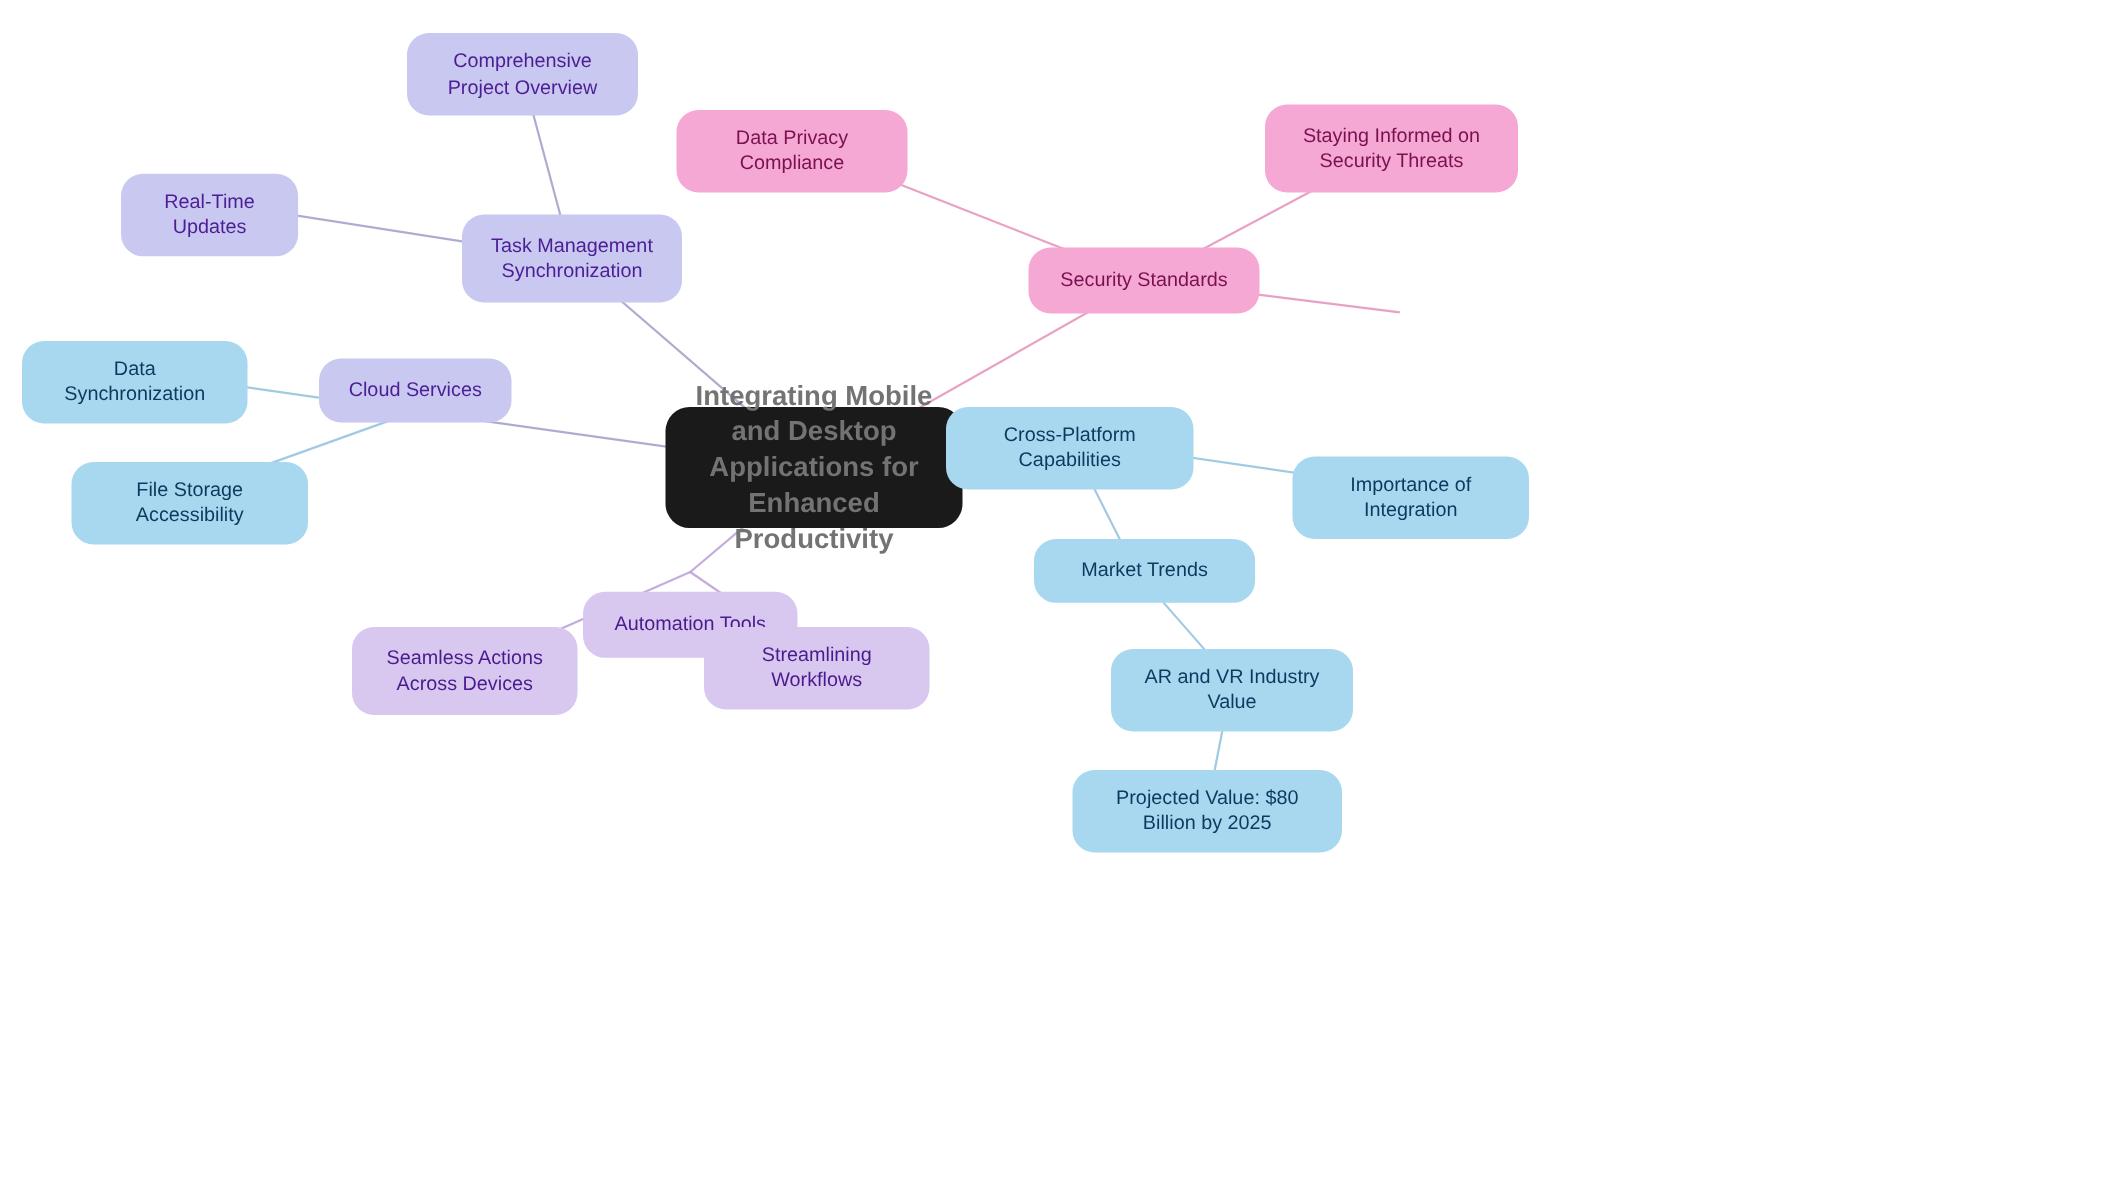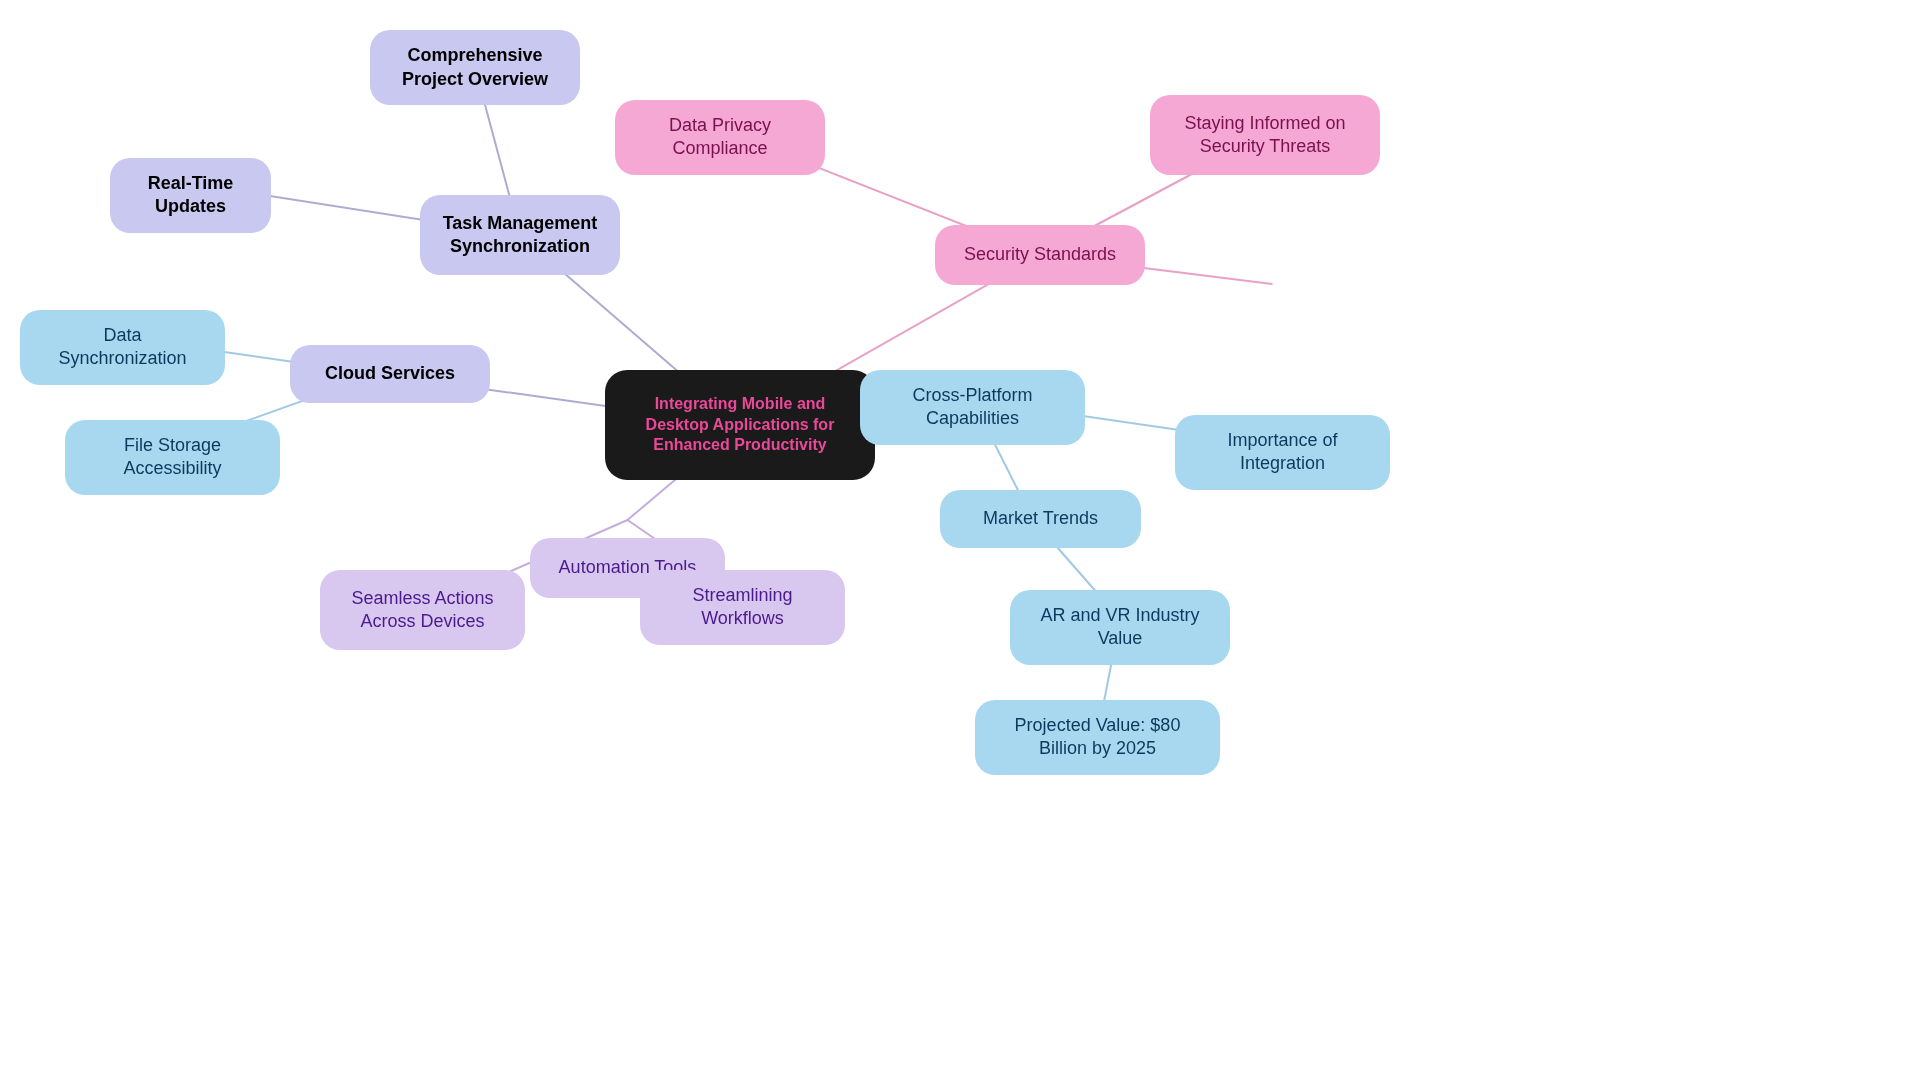--- a/index.html
+++ b/index.html
@@ -33,32 +33,31 @@
       text-align: center;
       font-size: 18px;
       font-weight: 500;
       line-height: 1.3;
       padding: 14px 22px;
       z-index: 2;
       cursor: pointer;
     }
     .node-center {
       background: #1a1a1a;
-      color: #ec4899;
-      font-size: 16px;
+      color: #737373;
+      font-size: 25px;
       font-weight: 600;
       border-radius: 22px;
       width: 270px;
       height: 110px;
     }
     .node-purple {
       background: #c8c8f0;
-      color: #000000;
+      color: #4c1d95;
       border: none;
-      font-weight: bold;
     }
     .node-pink {
       background: #f5a8d4;
       color: #7a1050;
       border: none;
     }
     .node-blue {
       background: #a8d8f0;
       color: #0a3a5e;
       border: none;
@@ -93,21 +92,21 @@
       <line x1="1032.5" y1="519" x2="1120" y2="619" stroke="#80b8d8" stroke-width="2" stroke-opacity="0.75"></line>
       <line x1="1120" y1="619" x2="1097.5" y2="735" stroke="#80b8d8" stroke-width="2" stroke-opacity="0.75"></line>
     </svg>
 <div class="node node-center" style="left: 605px; top: 370px; width: 270px; height: 110px;">Integrating Mobile and Desktop Applications for Enhanced Productivity</div>
     <div class="node node-purple" style="left: 370px; top: 30px; width: 210px; min-height: 75px;">Comprehensive Project Overview</div>
     <div class="node node-purple" style="left: 420px; top: 195px; width: 200px; min-height: 80px;">Task Management Synchronization</div>
     <div class="node node-purple" style="left: 110px; top: 158px; width: 161px; min-height: 55px;">Real-Time Updates</div>
     <div class="node node-pink" style="left: 615px; top: 100px; width: 210px; min-height: 58px;">Data Privacy Compliance</div>
     <div class="node node-pink" style="left: 935px; top: 225px; width: 210px; min-height: 60px;">Security Standards</div>
     <div class="node node-pink" style="left: 1150px; top: 95px; width: 230px; min-height: 80px;">Staying Informed on Security Threats</div>
-    <div class="node node-purple" style="left: 290px; top: 345px; width: 200px; min-height: 58px;">Cloud Services</div>
+    <div class="node node-purple" style="left: 290px; top: 326px; width: 175px; min-height: 58px;">Cloud Services</div>
     <div class="node node-blue" style="left: 20px; top: 310px; width: 205px; min-height: 55px;">Data Synchronization</div>
     <div class="node node-blue" style="left: 65px; top: 420px; width: 215px; min-height: 55px;">File Storage Accessibility</div>
     <div class="node node-lavender" style="left: 530px; top: 490px; width: 195px; min-height: 60px; margin-top: 48px;">Automation Tools</div>
     <div class="node node-lavender" style="left: 320px; top: 570px; width: 205px; min-height: 80px;">Seamless Actions Across Devices</div>
     <div class="node node-lavender" style="left: 640px; top: 570px; width: 205px; min-height: 58px;">Streamlining Workflows</div>
     <div class="node node-blue" style="left: 860px; top: 370px; width: 225px; min-height: 60px;">Cross-Platform Capabilities</div>
     <div class="node node-blue" style="left: 1175px; top: 415px; width: 215px; min-height: 60px;">Importance of Integration</div>
     <div class="node node-blue" style="left: 940px; top: 490px; width: 201px; min-height: 58px;">Market Trends</div>
     <div class="node node-blue" style="left: 1010px; top: 590px; width: 220px; min-height: 58px;">AR and VR Industry Value</div>
     <div class="node node-blue" style="left: 975px; top: 700px; width: 245px; min-height: 70px;">Projected Value: $80 Billion by 2025</div>

